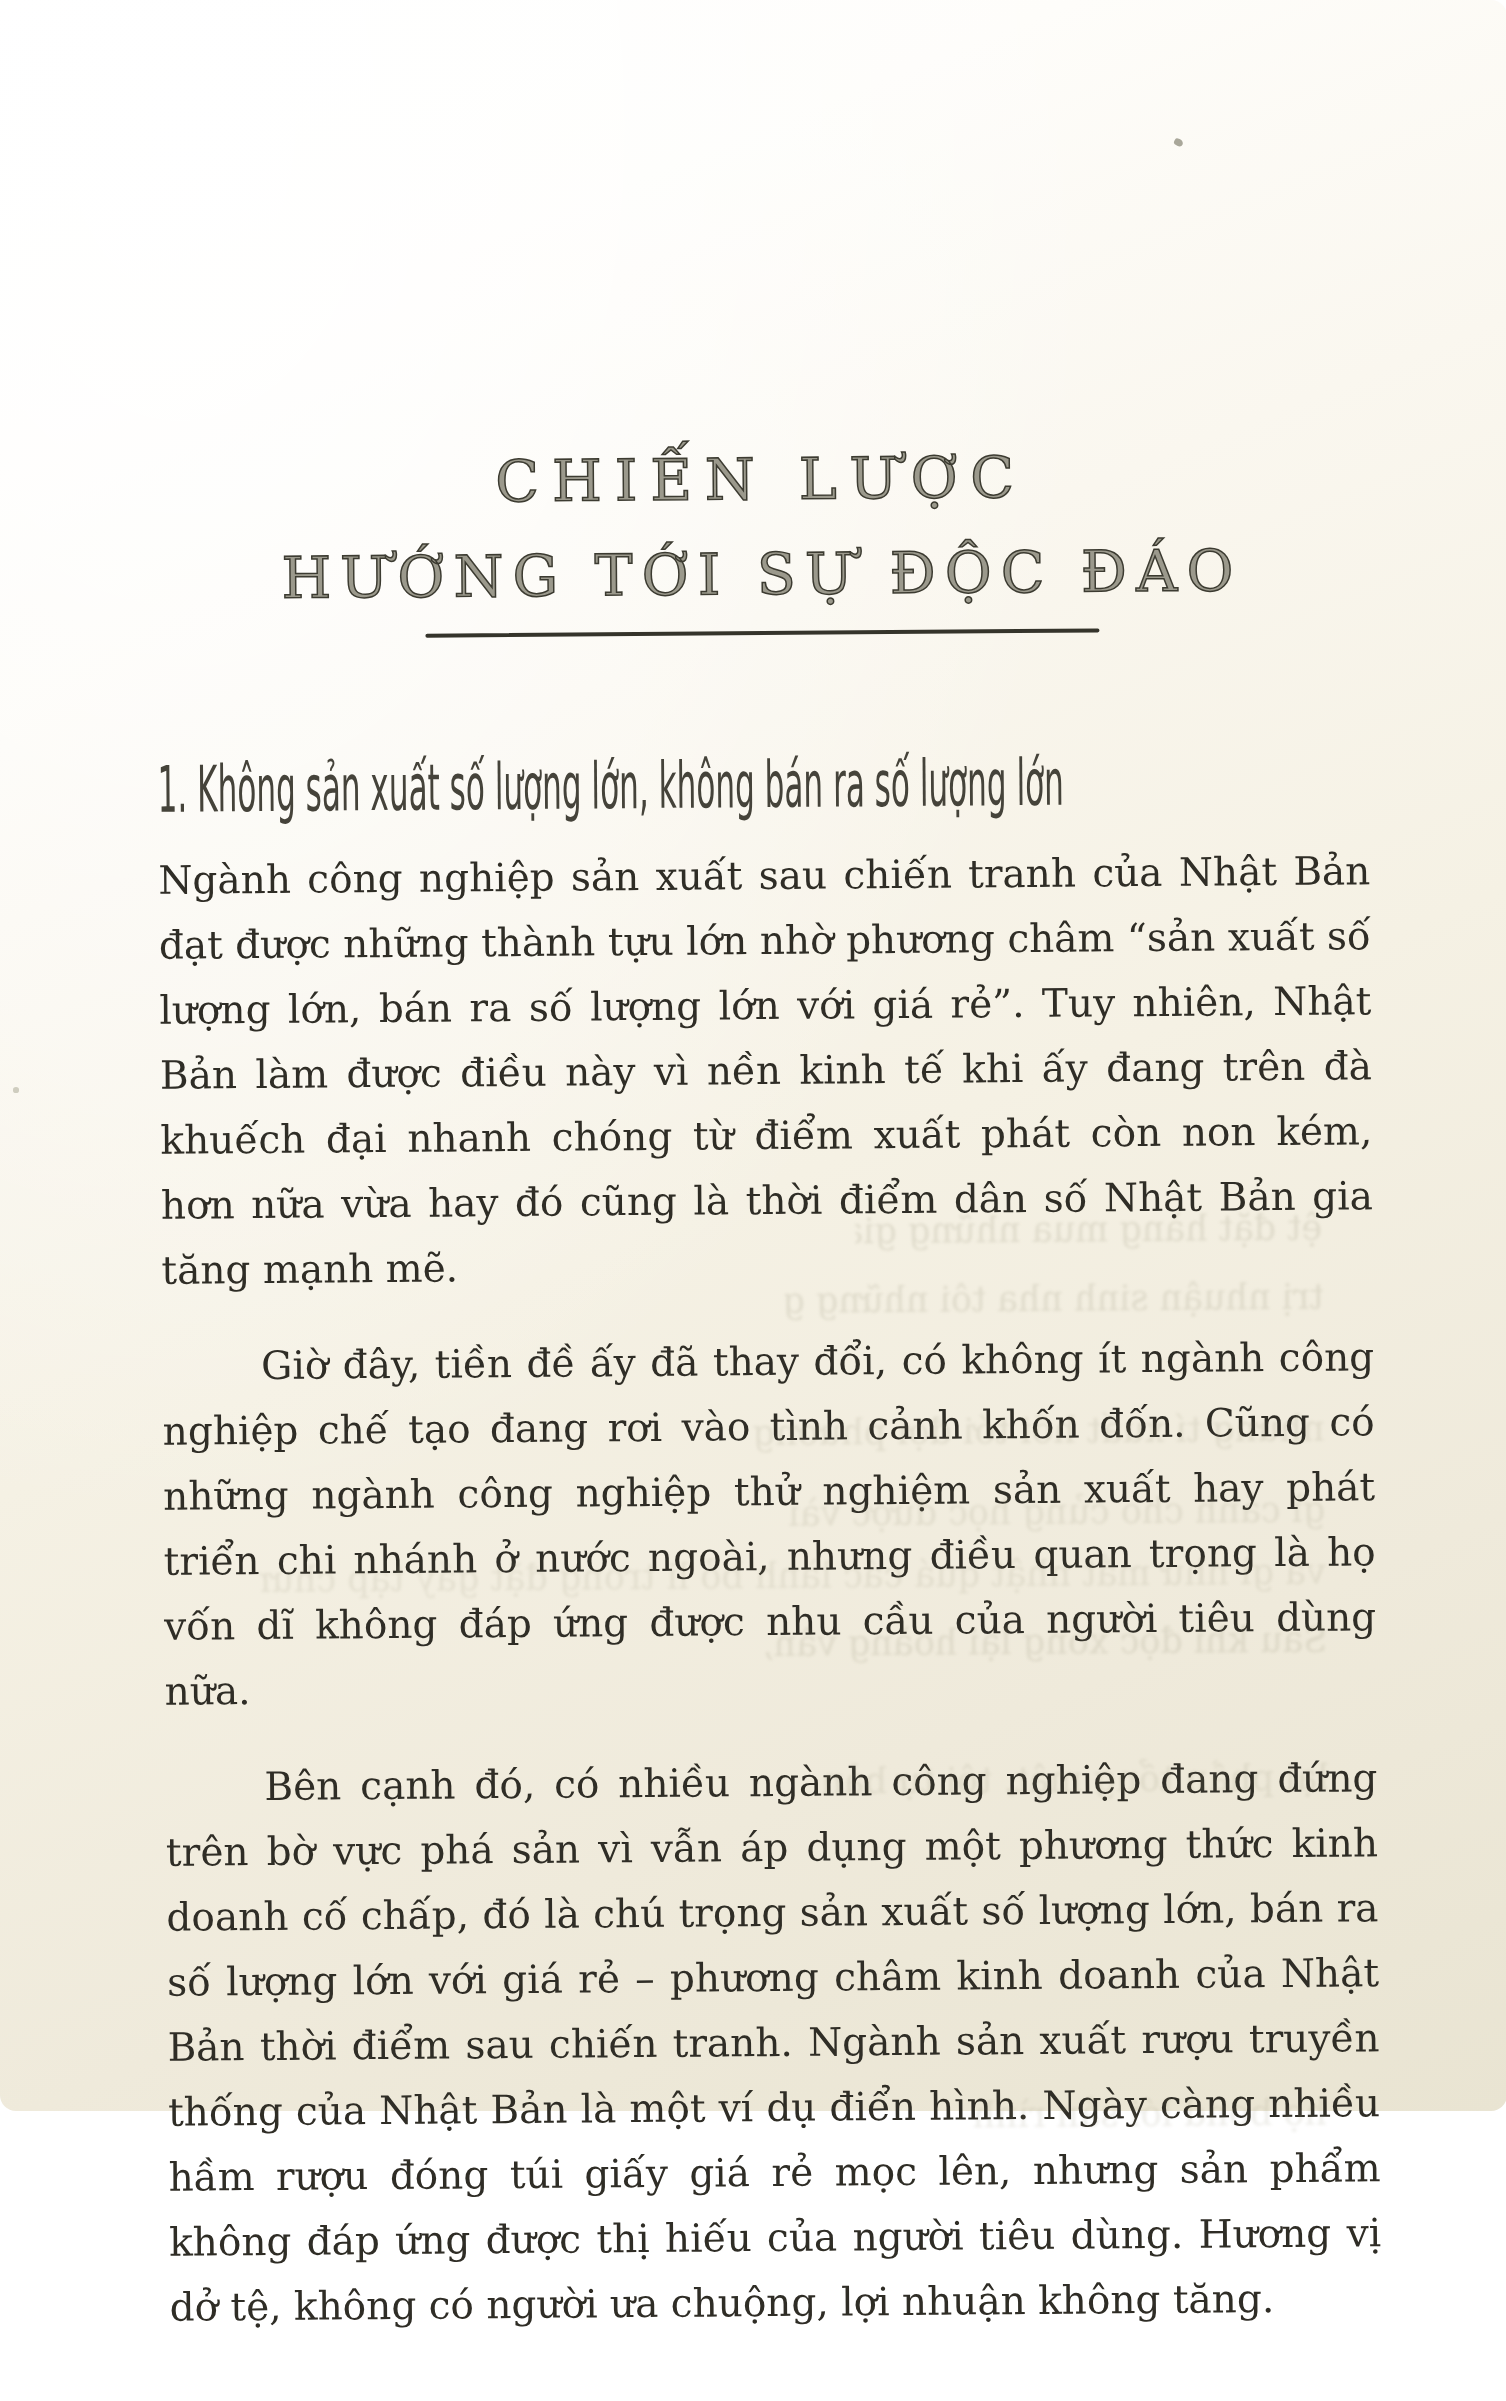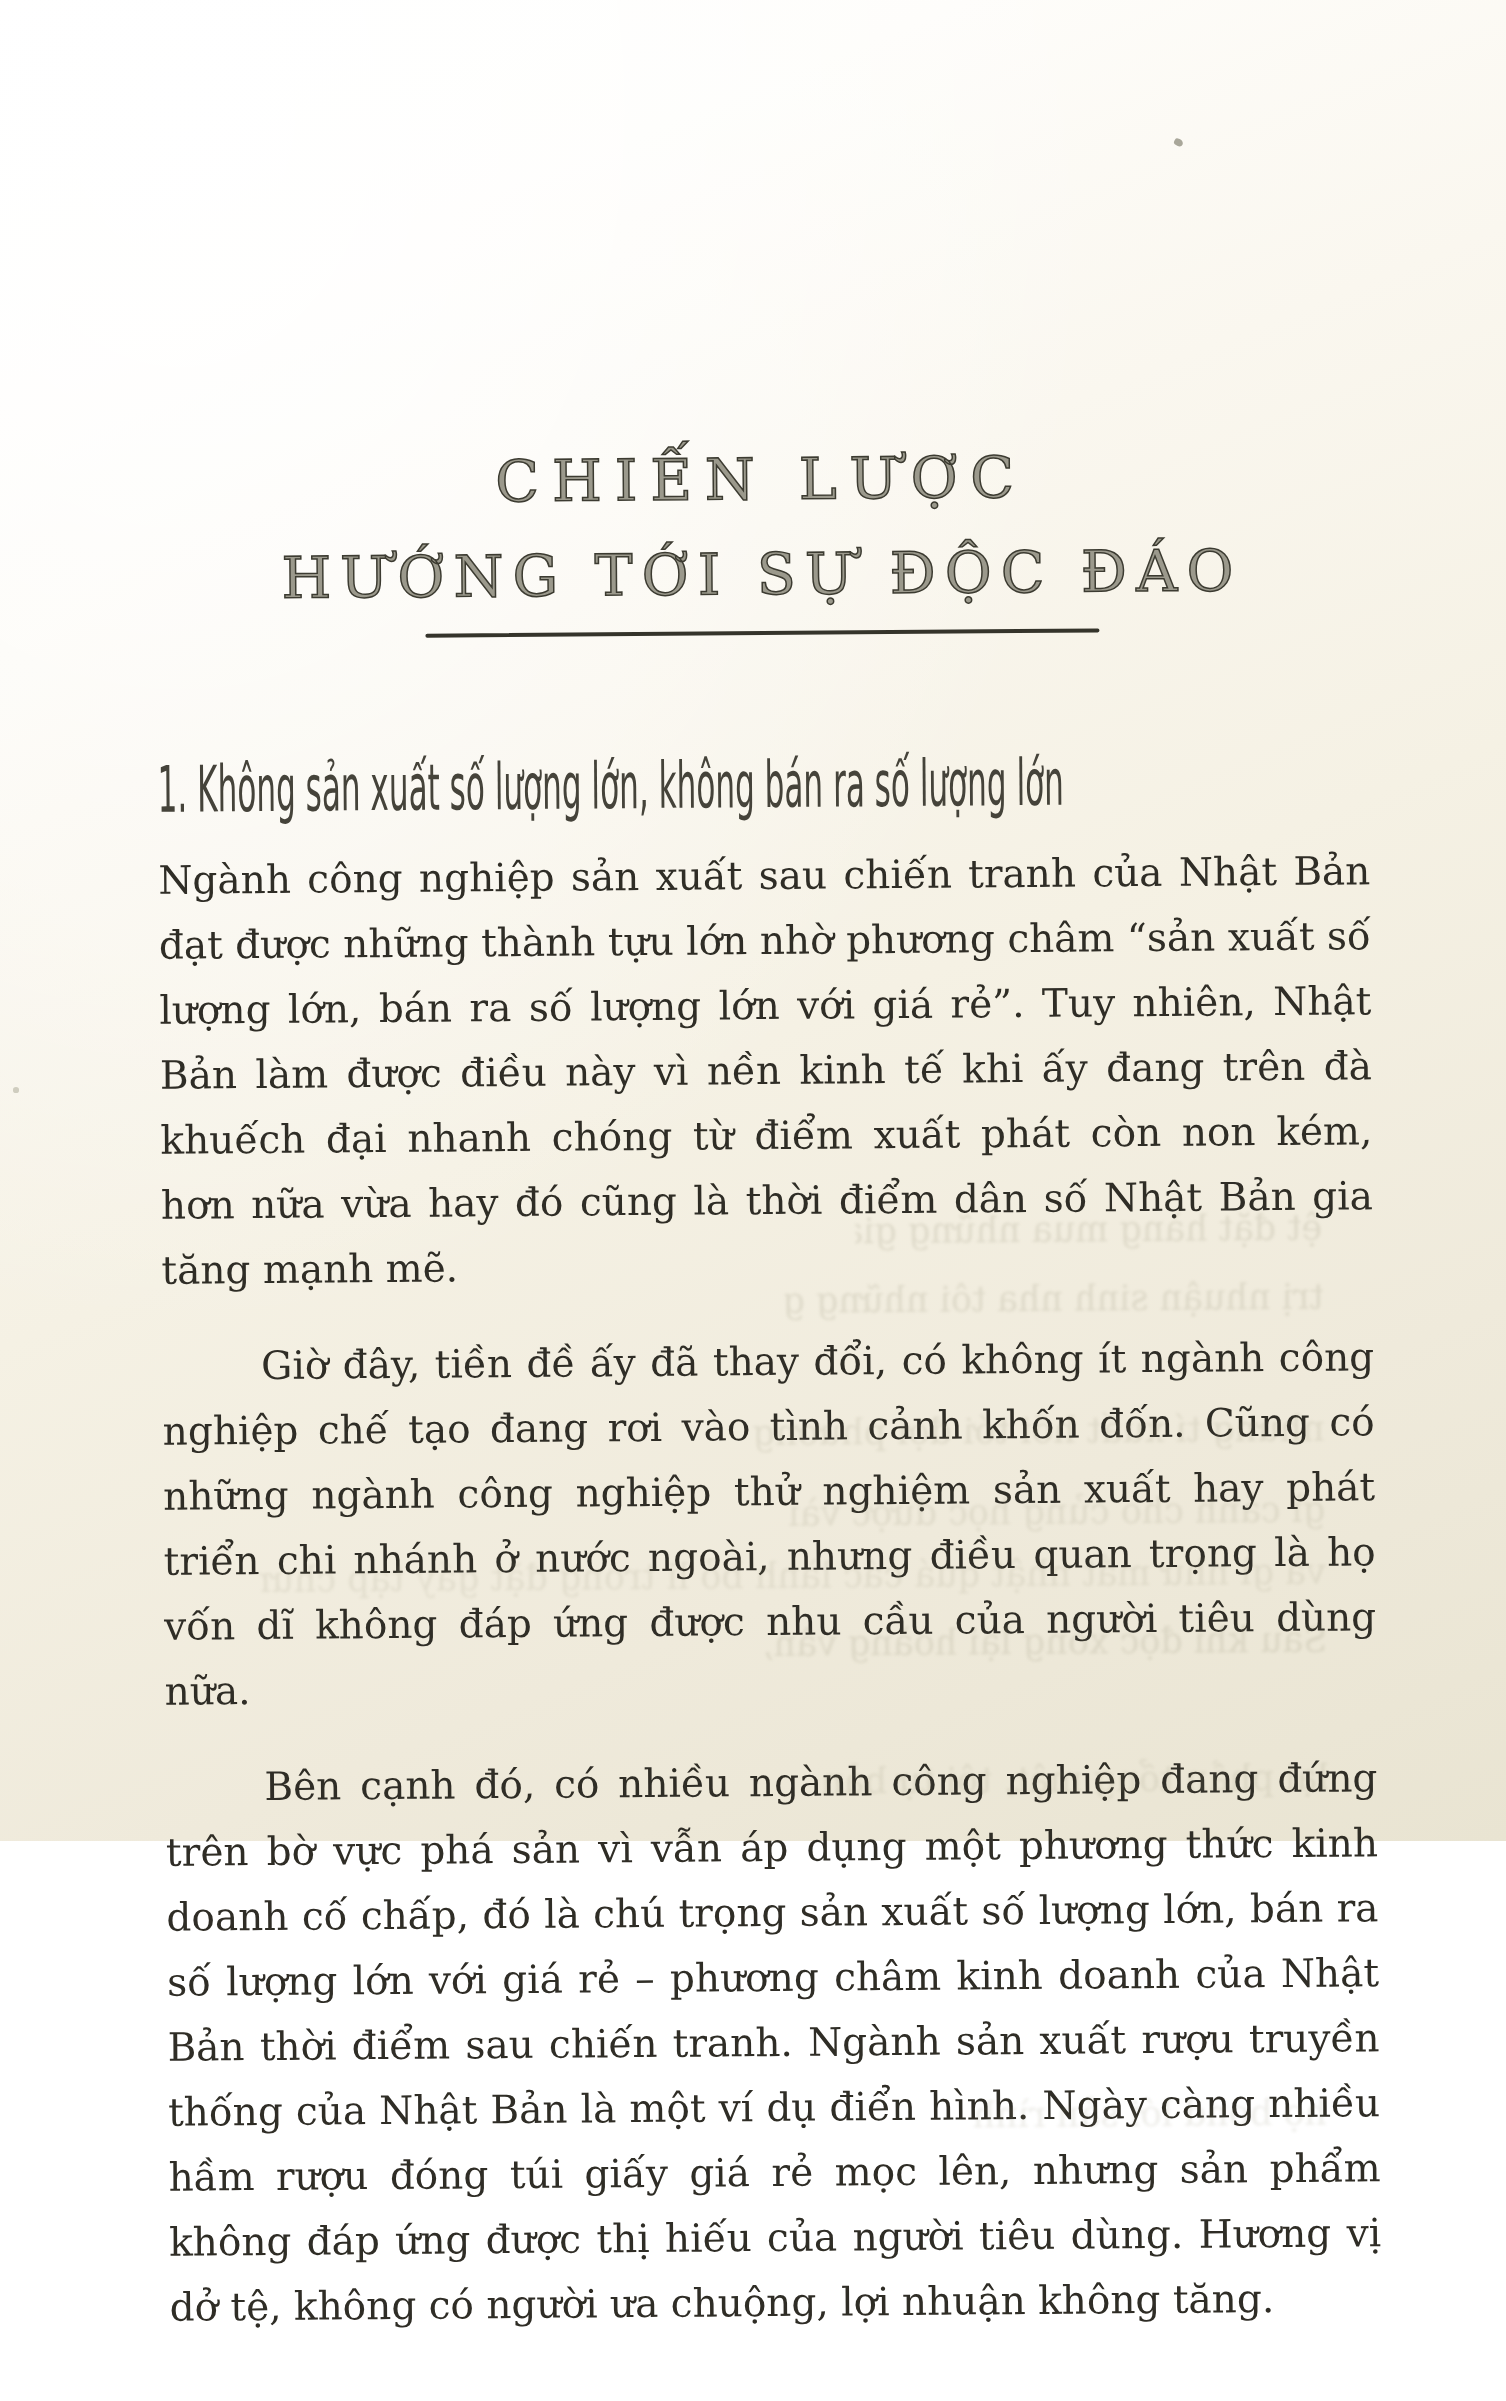--- a/index.html
+++ b/index.html
@@ -2,24 +2,25 @@
 <html style="font-size:14.7px"><head>
 <meta charset="utf-8">
 <style>
   html,body{margin:0;padding:0;}
   body{
     width:1507px;height:2401px;overflow:hidden;
     font-family:"DejaVu Serif","Liberation Serif",serif;
     background:#ffffff;
   }
   .page{
-    position:relative;width:1507px;height:1841px;
+    position:relative;width:1507px;height:2111px;
     background:
       radial-gradient(ellipse at 12% 6%, rgba(255,255,255,0.95), rgba(255,255,255,0) 50%),
       linear-gradient(158deg,#ffffff 0%,#fefdfa 16%,#faf7ef 34%,#f5f1e4 55%,#efeadb 78%,#e9e4d2 100%);
+    border-radius: 16px;
   }
   .content{
     position:absolute;inset:0;
     transform:rotate(-0.45deg);
     transform-origin:770px 1467px;
   }
   
   .title{
     position:absolute;top:451px;left:163px;width:1212px;
     text-align:center;margin:0;font-weight:normal;

